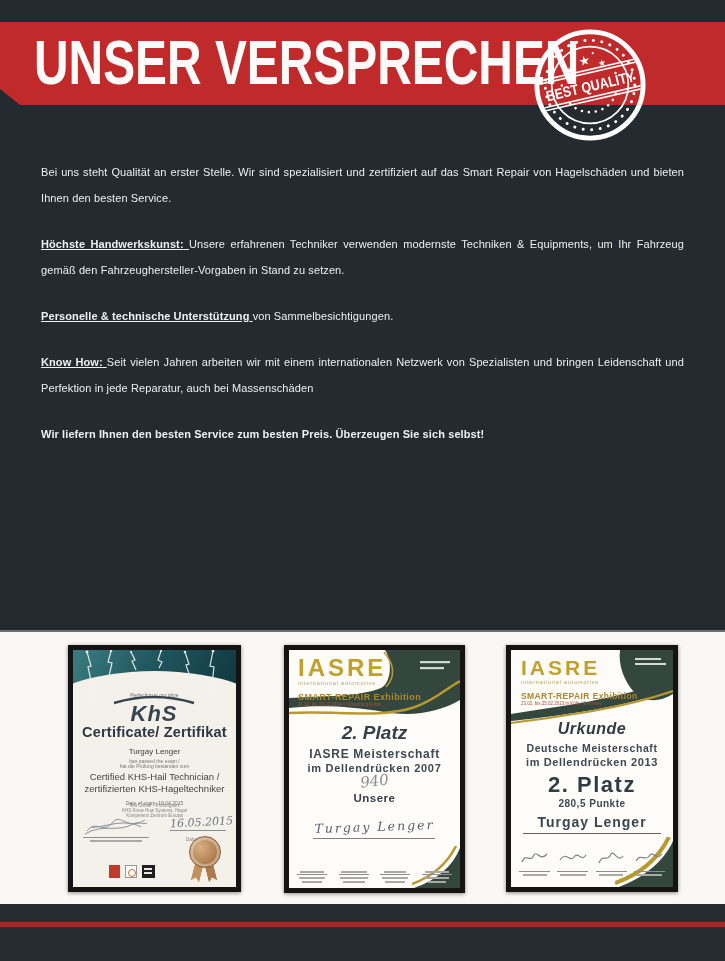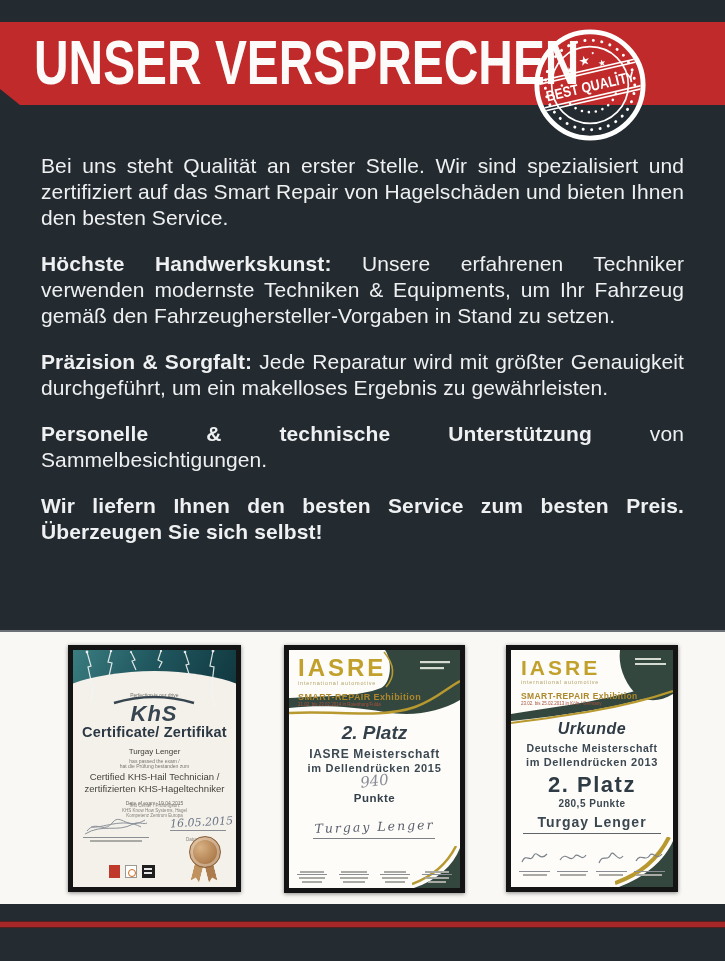--- a/index.html
+++ b/index.html
@@ -14,23 +14,23 @@
   .notch{position:absolute;left:0;bottom:0;width:20px;height:16px;background:#232a30;
          clip-path:polygon(0 0,0 100%,100% 100%);}
 
   
   .stamp{position:absolute;left:531px;top:26px;width:118px;height:118px;}
   .stamp svg{display:block;}
 
   
   .content{position:absolute;top:105px;left:0;width:725px;box-sizing:border-box;
            padding:40px 41px 0 41px;}
-  .para{margin:8px 0 20px 0;text-align:justify;font-size:21px;line-height:26px;
+  .para{margin:14px 0 20px 0;text-align:justify;font-size:11px;line-height:26px;
         color:#eef0f1;letter-spacing:.1px;}
-  .para .lead{font-weight:bold;}
+  .para .lead{font-weight:bold;text-decoration:underline;}
   .para .lead::after{content:" ";}
   .closing{font-weight:bold;}
 
   
   .certs-section{position:absolute;top:630px;left:0;width:725px;height:274px;
                  background:#faf8f5;border-top:2px solid #6a7076;box-sizing:border-box;}
   .cert{position:absolute;top:13px;border:5px solid #141414;background:#fdfcf9;
         box-shadow:0 1px 4px rgba(0,0,0,.45);}
   .cert, .cert div{text-align:center;}
   .abs{position:absolute;left:0;right:0;}
@@ -150,22 +150,22 @@
         <circle cx="-10" cy="-31" r="1.1" fill="#ffffff"></circle>
           <circle cx="10" cy="-31" r="1.1" fill="#ffffff"></circle>
         <path d="M-24,14 A28,28 0 0 0 24,14" fill="none" stroke="#ffffff" stroke-width="2.6" stroke-dasharray="0.1 7" stroke-linecap="round"></path>
       </g>
     </svg>
   </div>
 
   <div class="content">
     <p class="para"><span>Bei uns steht Qualität an erster Stelle. Wir sind spezialisiert und zertifiziert auf das Smart Repair von Hagelschäden und bieten Ihnen den besten Service.</span></p>
     <p class="para"><b class="lead">Höchste Handwerkskunst:</b><span>Unsere erfahrenen Techniker verwenden modernste Techniken &amp; Equipments, um Ihr Fahrzeug gemäß den Fahrzeughersteller-Vorgaben in Stand zu setzen.</span></p>
-    <p class="para"><b class="lead">Präzision &amp; Sorgfalt:</b><span>Jede Reparatur wird mit größter Genauigkeit durchgeführt, um ein makelloses Ergebnis zu gewährleisten.</span></p>
     <p class="para"><b class="lead">Personelle &amp; technische Unterstützung</b><span>von Sammelbesichtigungen.</span></p>
+    <p class="para"><b class="lead">Know How:</b><span>Seit vielen Jahren arbeiten wir mit einem internationalen Netzwerk von Spezialisten und bringen Leidenschaft und Perfektion in jede Reparatur, auch bei Massenschäden</span></p>
     <p class="para closing">Wir liefern Ihnen den besten Service zum besten Preis. Überzeugen Sie sich selbst!</p>
   </div>
 
   <div class="certs-section">
 
     <div class="cert cert1">
       <div class="c1-header">
         <div class="c1-teal"></div>
         <div class="c1-curve"></div>
       </div>
@@ -243,23 +243,23 @@
         <rect x="131" y="17" width="24" height="2.2" fill="#d4d9d1"></rect>
       </svg>
       <div class="c2-logoblock">
         <div class="iasre-logo">IASRE</div>
         <div class="iasre-sub">international automotive</div>
         <div class="iasre-exh">SMART-REPAIR Exhibition</div>
         <div class="iasre-date">21.02. bis 23.02.2014 in Rotenburg/Fulda</div>
       </div>
       <div class="abs c2-rank">2. Platz</div>
       <div class="abs c2-l1">IASRE Meisterschaft</div>
-      <div class="abs c2-l2">im Dellendrücken 2015</div>
+      <div class="abs c2-l2">im Dellendrücken 2007</div>
       <div class="abs c2-score">940</div>
-      <div class="abs c2-punkte">Punkte</div>
+      <div class="abs c2-punkte">Unsere</div>
       <div class="abs c2-sig">Turgay Lenger</div>
       <div class="c2-sigline"></div>
       <div class="sigrow" style="top:219px;width:155px;">
         <div class="sigcol">
             <div class="bar" style="width:24px;"></div>
             <div class="line"></div>
             <div class="bar" style="width:26px;"></div>
             <div class="bar" style="width:20px;"></div>
           </div>
         <div class="sigcol">

